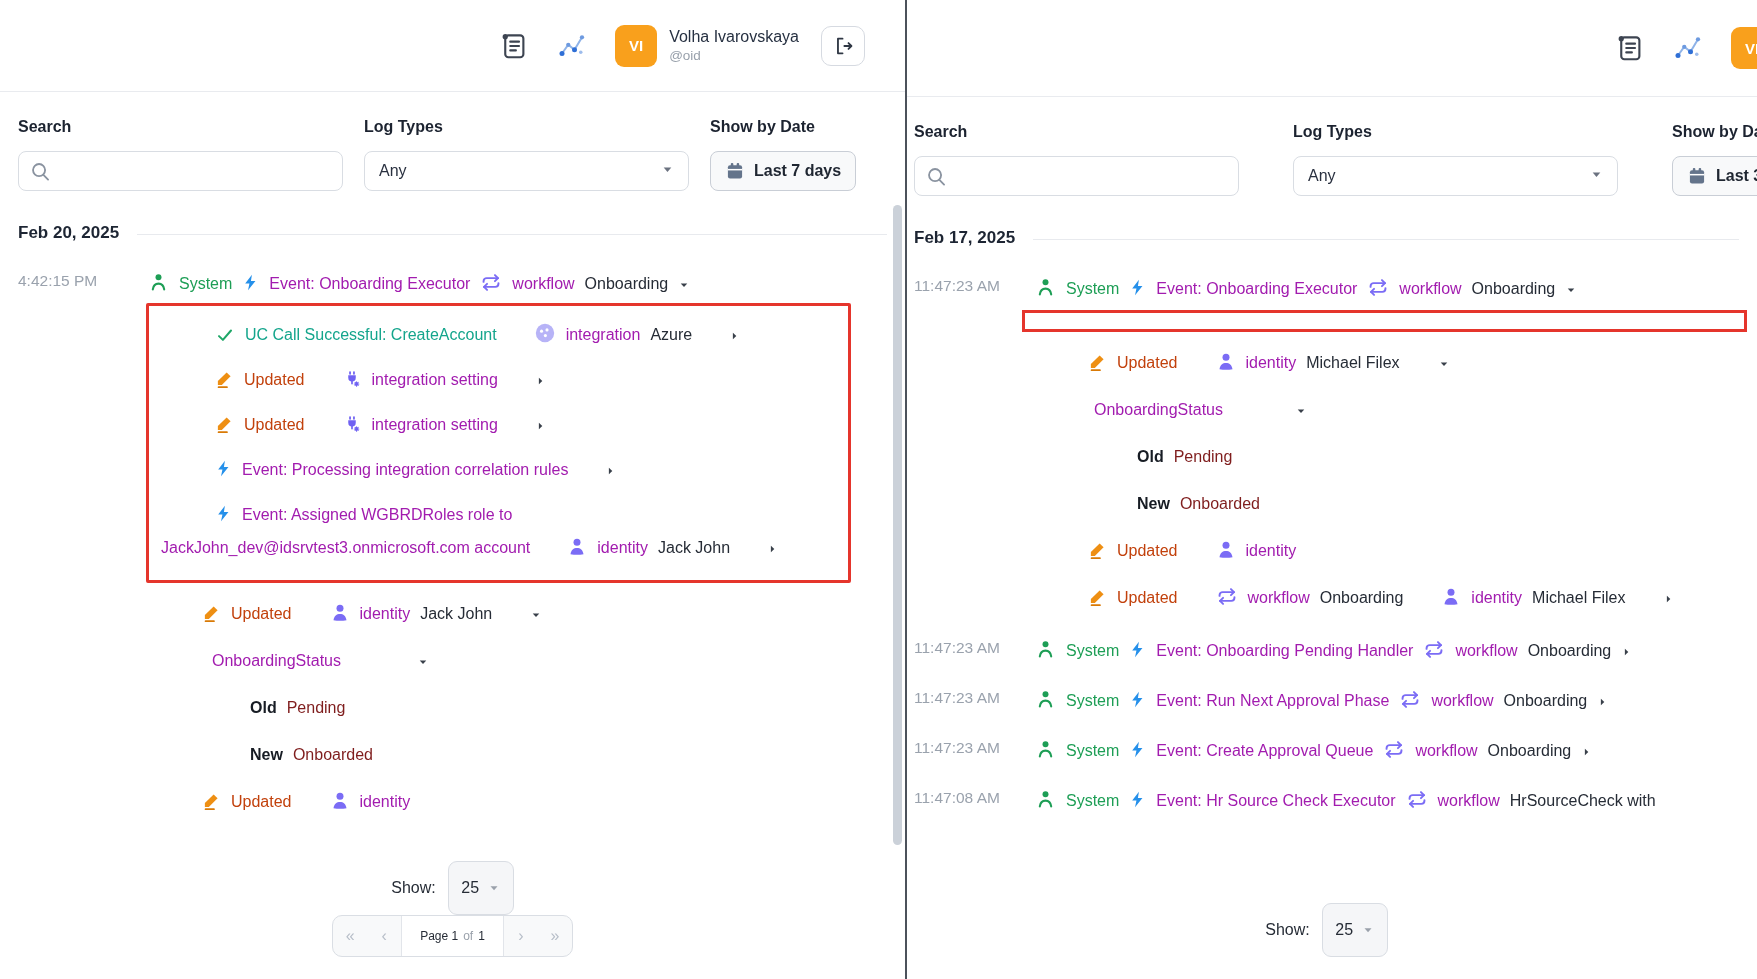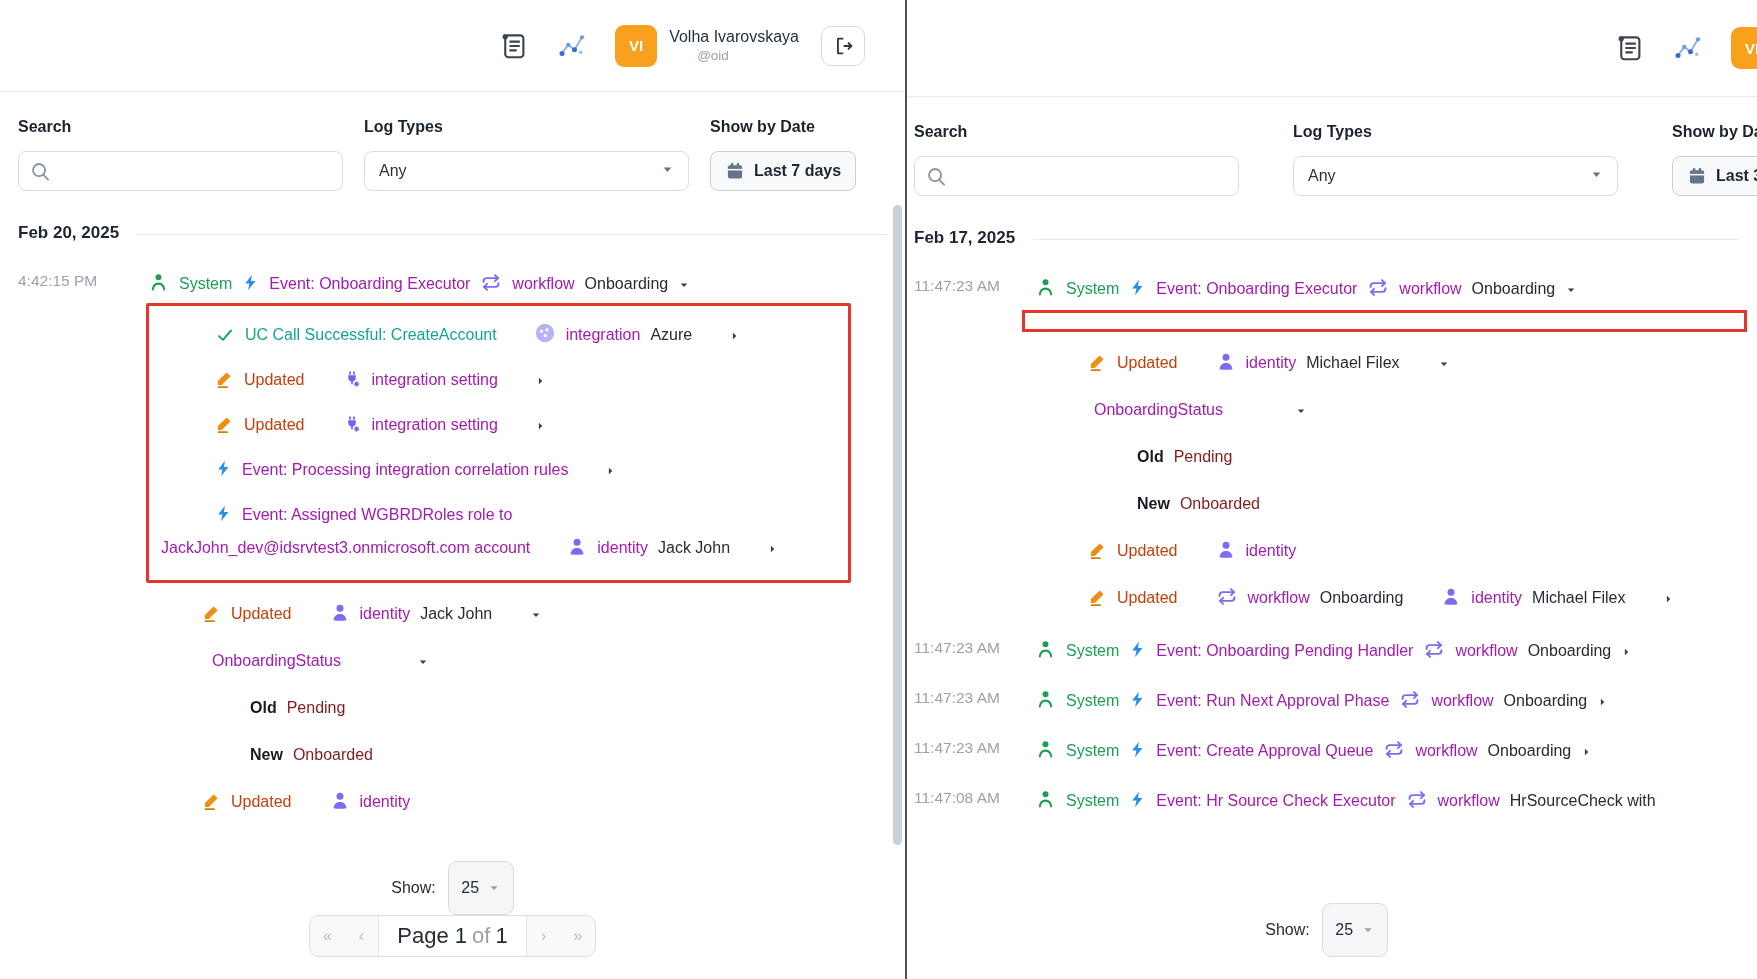--- a/index.html
+++ b/index.html
@@ -15,21 +15,21 @@
   .panel-hdr { height:92px; border-bottom:1px solid #e9ebef; display:flex; align-items:center; justify-content:flex-end; flex-shrink:0; }
   .panel-left  .panel-hdr { padding-right:40px; }
   .panel-right .panel-hdr { height:97px; }
   .hicon { display:inline-flex; align-items:center; justify-content:center; cursor:pointer; }
   .hicon-clipboard { margin-right:28px; }
   .hicon-network { margin-right:28px; }
   .avatar { width:42px; height:42px; border-radius:9px; background:#f9a01c; color:#fff; font-weight:700; font-size:15px; display:flex; align-items:center; justify-content:center; flex-shrink:0; }
   .panel-right .avatar { margin-right:-16px; }
   .userblock { margin-left:12px; line-height:1.25; }
   .uname { font-size:16px; color:#273142; }
-  .uhandle { font-size:13.5px; color:#98a0ab; margin-top:1px;margin-left:28px; }
+  .uhandle { font-size:13.5px; color:#98a0ab; margin-top:1px; }
   .logout-btn { width:44px; height:40px; margin-left:22px; border:1px solid #d6dae1; border-radius:10px; background:#fff; display:flex; align-items:center; justify-content:center; cursor:pointer; }
 
   
   .filters { display:flex; margin-top:26px; flex-shrink:0; }
   .panel-left  .filters { padding:0 18px; gap:21px; }
   .panel-right .filters { padding:0 0 0 7px; gap:54px; }
   .fgroup { }
   .flabel { display:block; font-size:16px; font-weight:700; color:#1c2330; margin-bottom:15px; }
   .search-box { width:325px; height:40px; border:1px solid #d9dde3; border-radius:8px; display:flex; align-items:center; padding:0 10px; background:#fff; }
   .search-box input { border:none; outline:none; flex:1; font-size:15px; margin-left:8px; font-family:inherit; }
@@ -77,21 +77,21 @@
   .icn { display:inline-block; vertical-align:-4px; margin-right:10px; line-height:0; }
   .icn.caret { vertical-align:-2px; margin-right:4px; cursor:pointer; }
 
   
   .panel-footer { margin-top:auto; display:flex; align-items:center; justify-content:space-between; padding:14px 18px 22px; flex-shrink:0;flex-direction:column; }
   .panel-right .panel-footer { padding-left:7px; justify-content:flex-start; }
   .show-group { display:flex; align-items:center; gap:12px; font-size:16px; color:#262c36; }
   .show-btn { min-width:66px; height:54px; background:#f5f6f8; border:1px solid #d9dde3; border-radius:9px; display:flex; align-items:center; justify-content:center; gap:9px; font-size:16px; color:#262c36; cursor:pointer; }
   .pagination { height:42px; border:1px solid #dadee4; border-radius:10px; background:#f8f9fa; display:flex; align-items:stretch; overflow:hidden; }
   .pg-nav { width:34px; display:flex; align-items:center; justify-content:center; color:#b7bec8; font-size:16px; cursor:pointer; }
-  .pg-mid { display:flex; align-items:center; gap:5px; padding:0 18px; border-left:1px solid #e2e5ea; border-right:1px solid #e2e5ea; background:#fff; font-size:22px; }
+  .pg-mid { display:flex; align-items:center; gap:5px; padding:0 18px; border-left:1px solid #e2e5ea; border-right:1px solid #e2e5ea; background:#fff; font-size:12px; }
   .pg-mid .of { color:#9aa1ab; }
 
   .scroll-thumb { position:absolute; top:205px; right:3px; width:9px; height:640px; background:#cbd1d9; border-radius:5px; }
 </style>
 </head>
 <body>
 
 <div class="app">
 
   <div class="panel panel-left">

